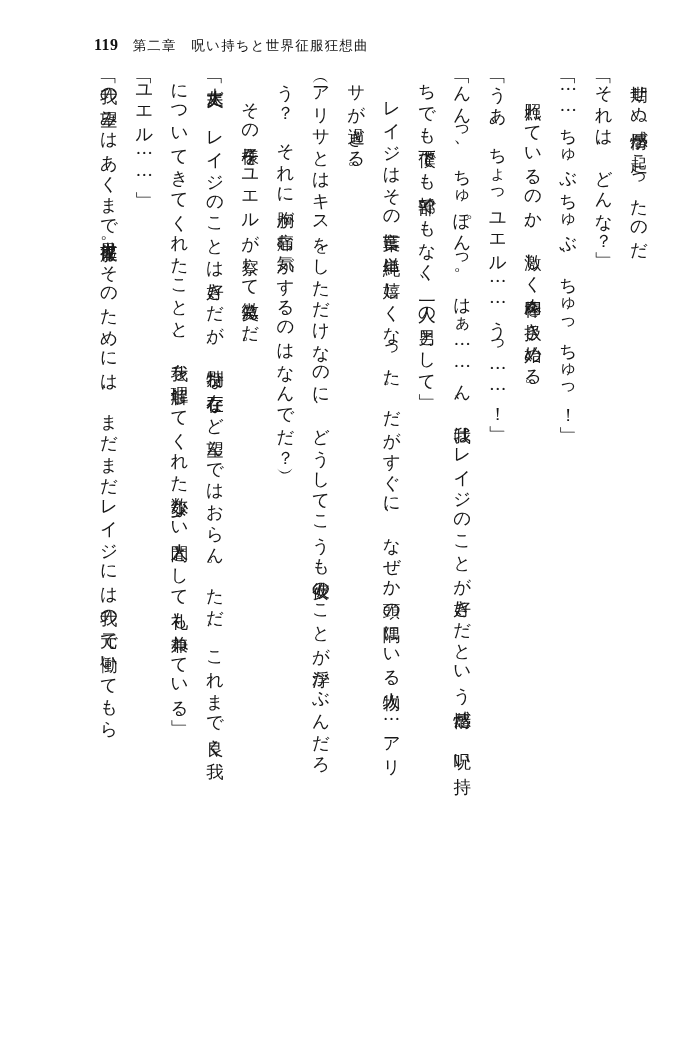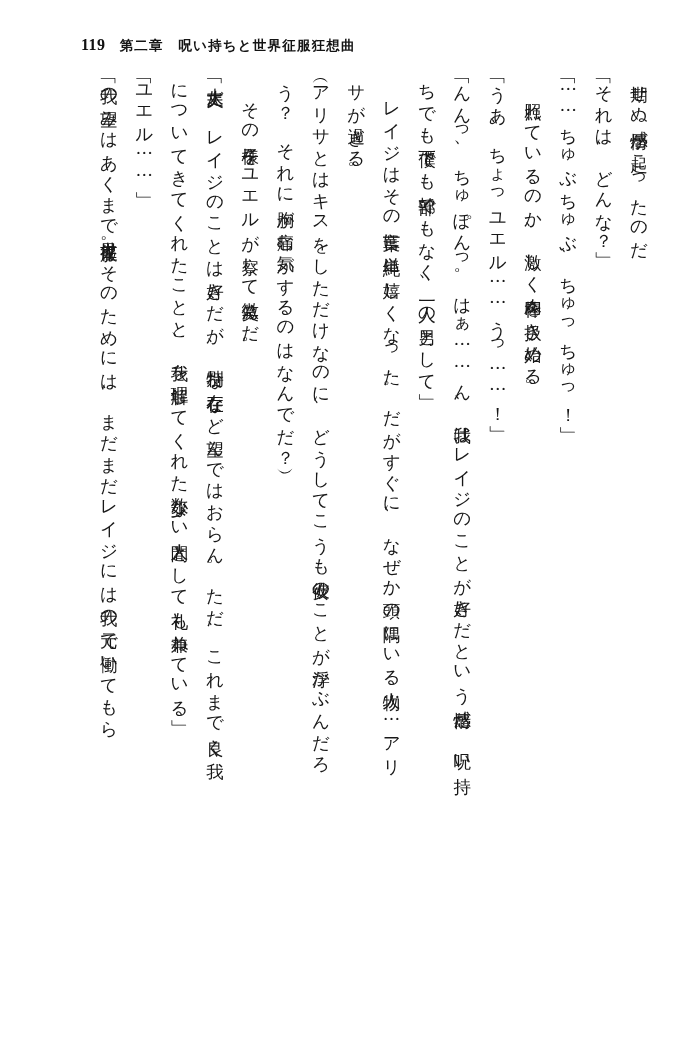--- a/index.html
+++ b/index.html
@@ -14,41 +14,41 @@
     color: #1a1a1a;
     overflow: hidden;
     position: relative;
   }
 
   .page {
     position: relative;
     width: 700px;
     height: 801px;
     box-sizing: border-box;
-    padding: 36px 40px 30px 43px;
+    padding: 36px 40px 30px 56px;
   }
 
   
   .header {
     display: flex;
     align-items: baseline;
     gap: 14px;
     padding-left: 38px;
     height: 34px;
   }
   .page-number {
     font-family: "Liberation Serif", "DejaVu Serif", serif;
     font-weight: bold;
     font-size: 16px;
     letter-spacing: 0.5px;
     color: #111;
   }
   .chapter-title {
     font-size: 13.5px;
-    font-weight: bold;
+    font-weight: normal;
     letter-spacing: 1.2px;
     color: #141414;
     font-family: "DejaVu Serif", serif;
   }
 
   
   .body-area {
     position: absolute;
     top: 72px;
     right: 44px;

